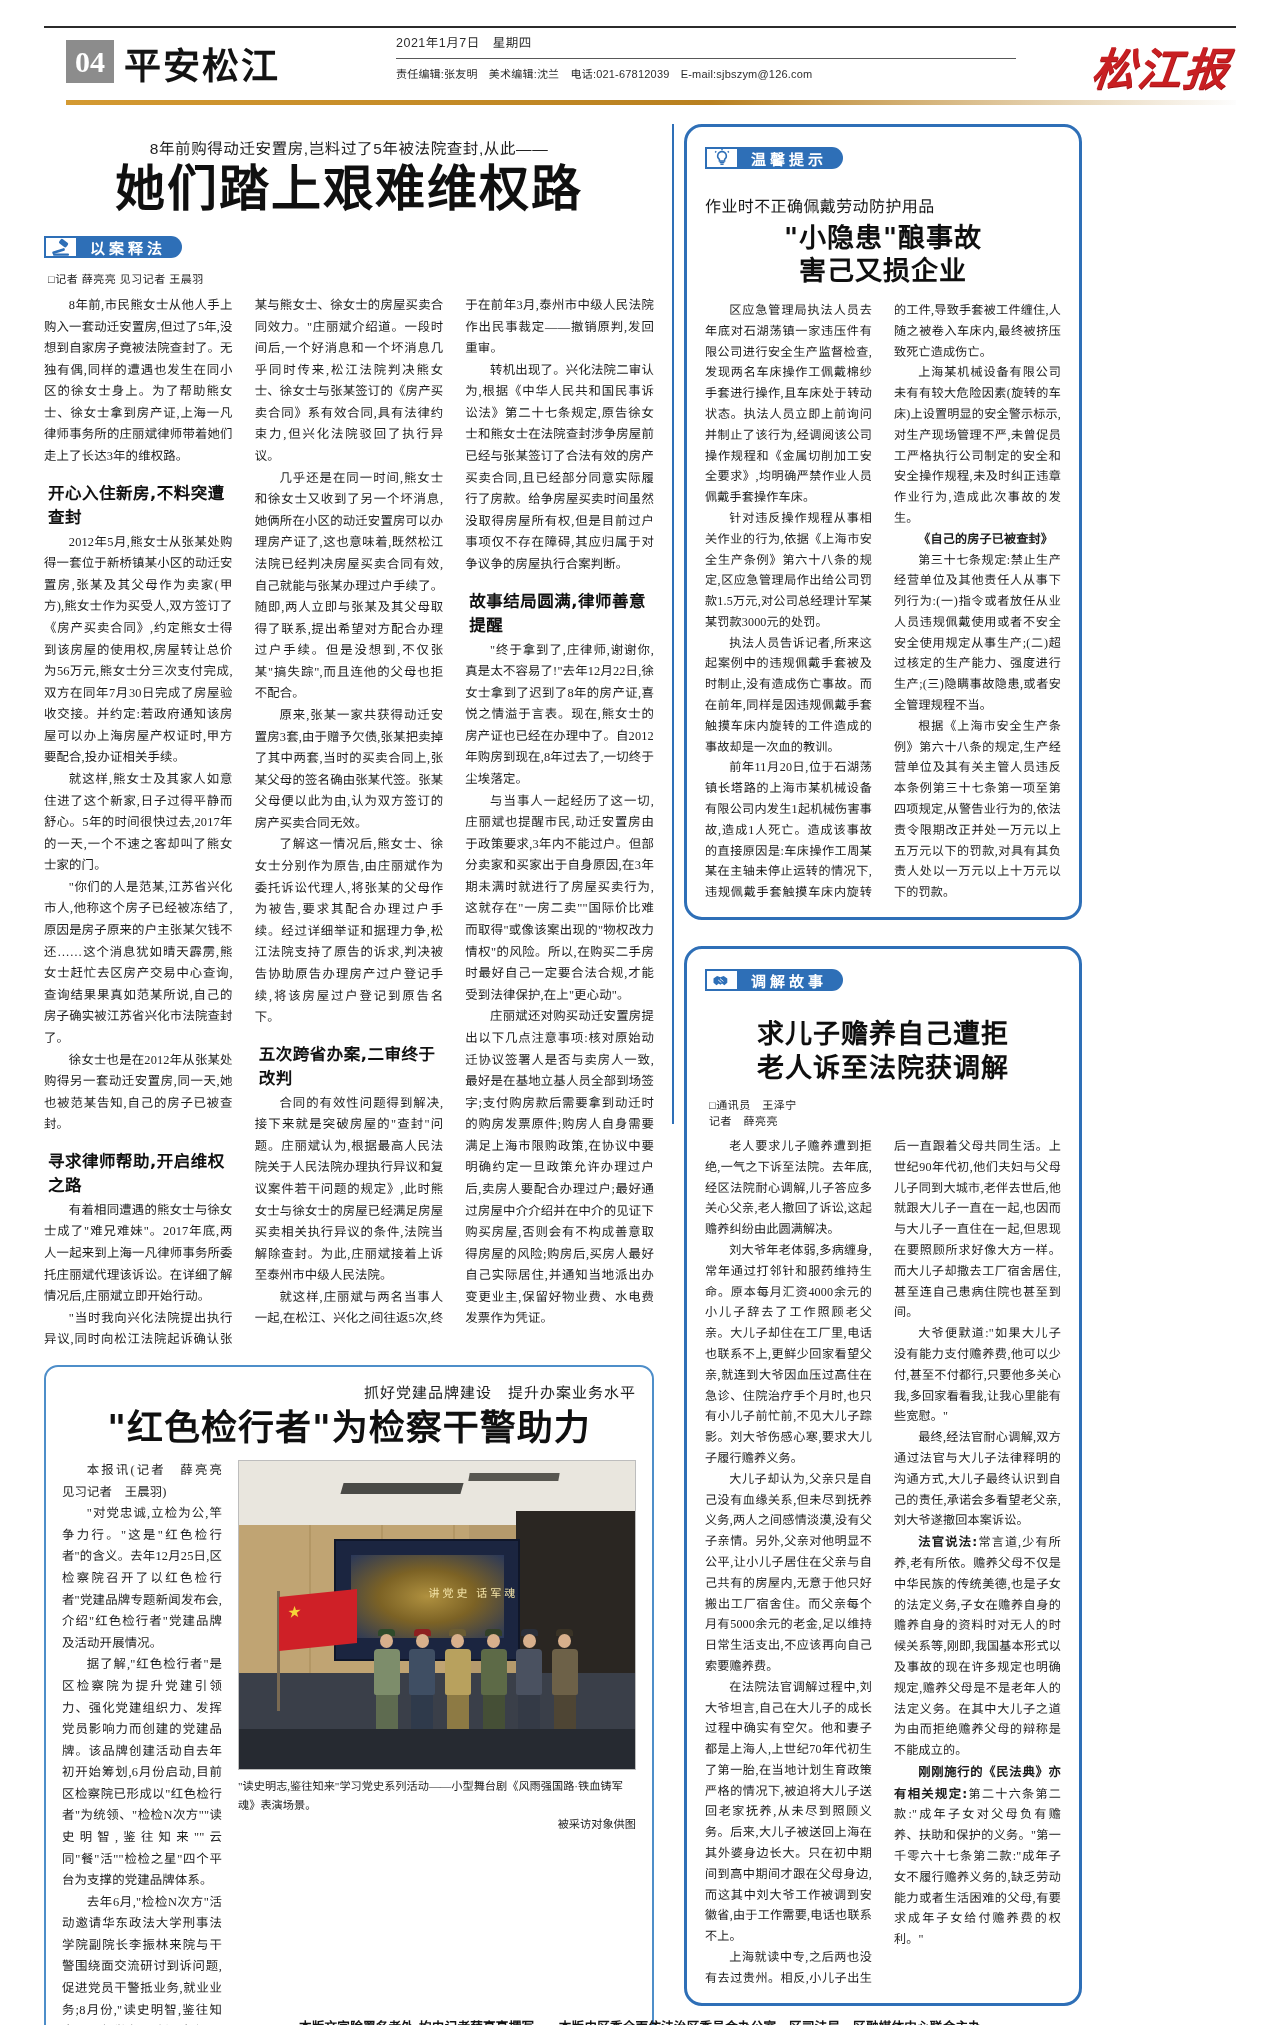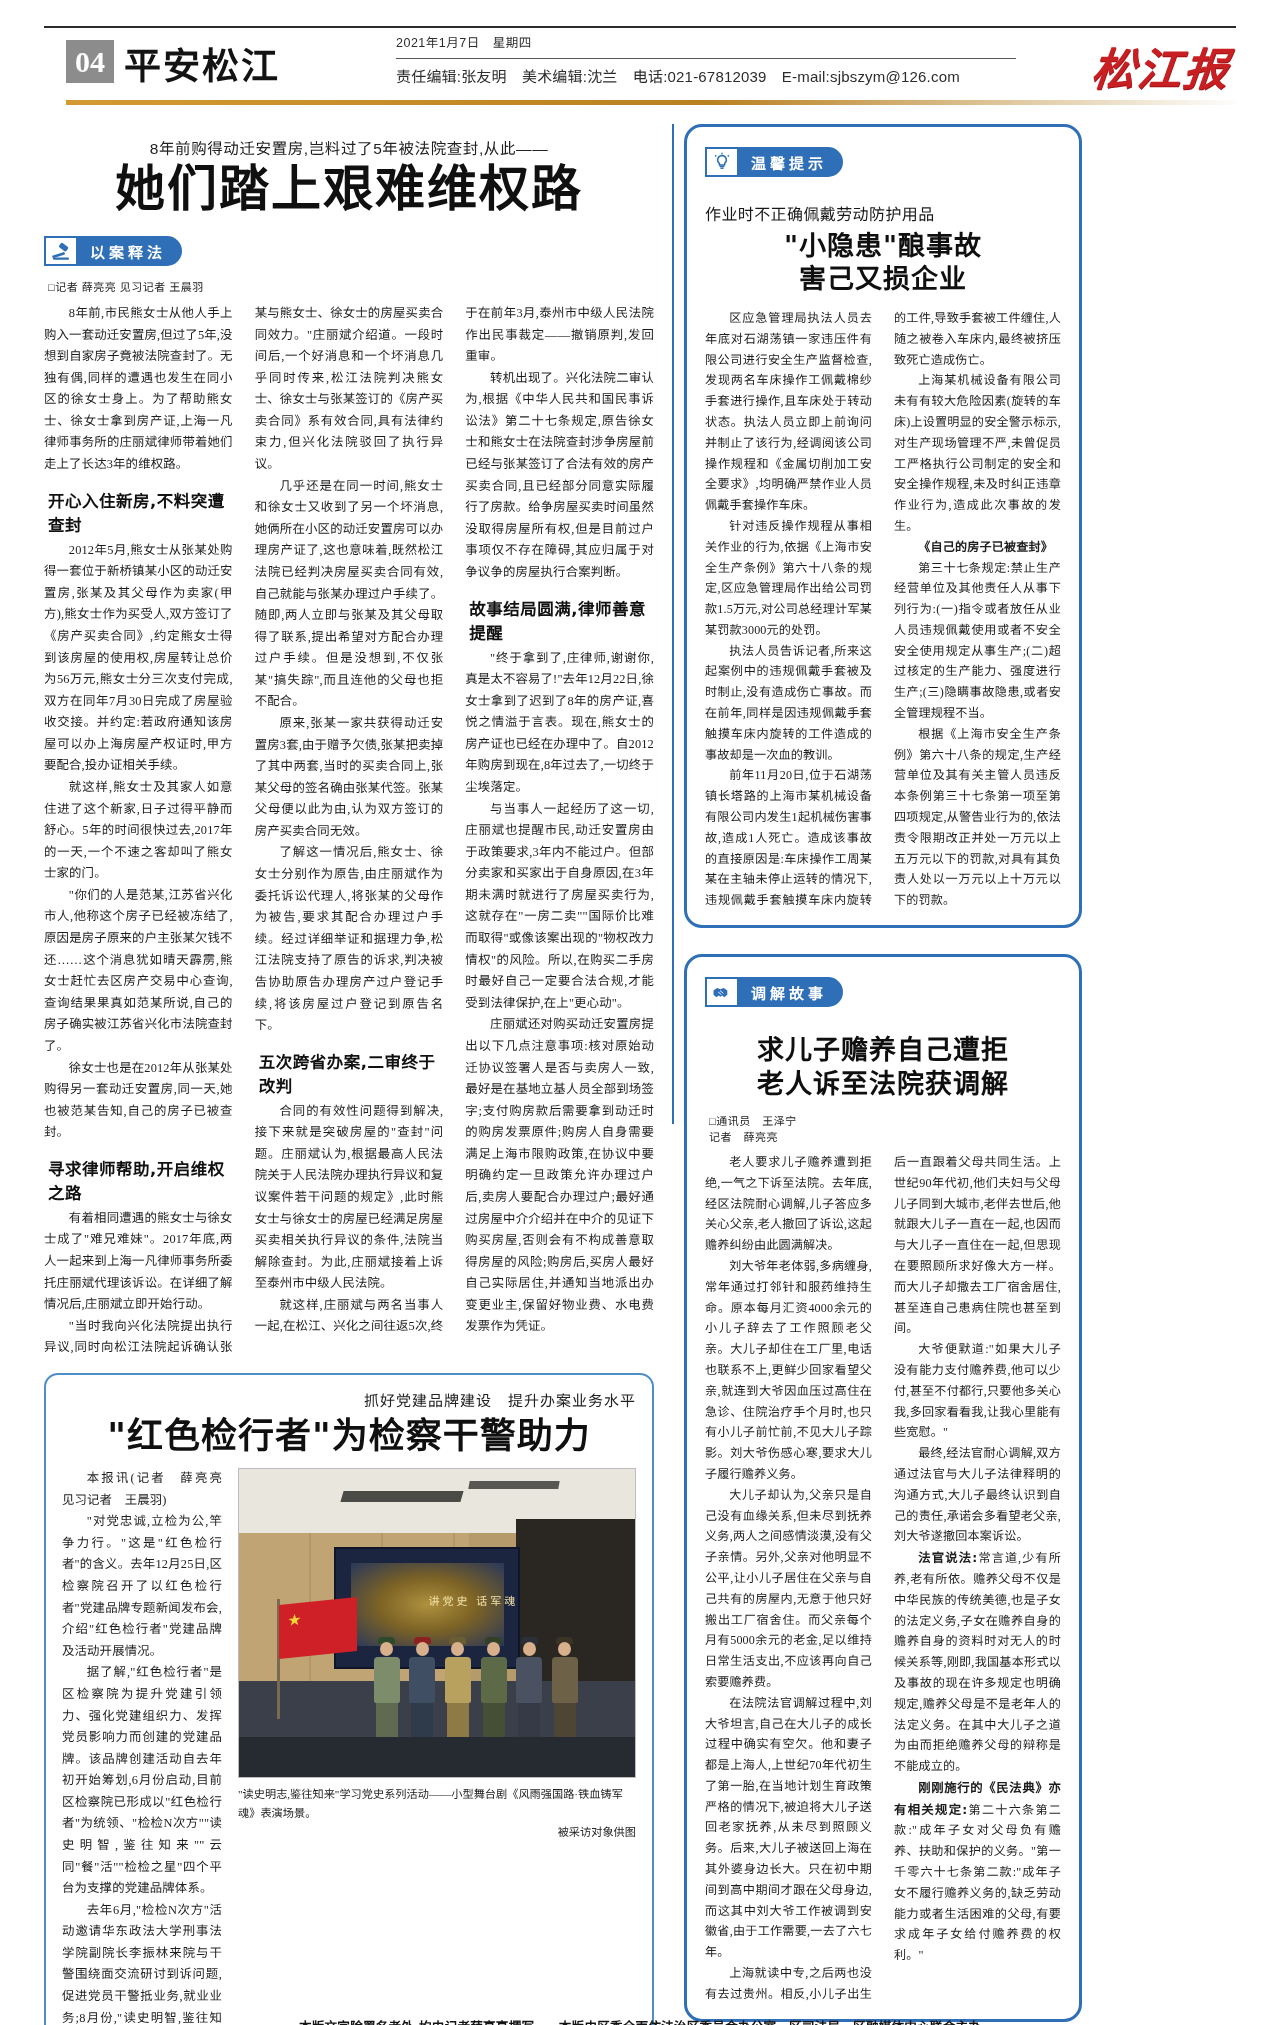--- a/index.html
+++ b/index.html
@@ -22,21 +22,21 @@
   .mh-title{
     font-family:"DejaVu Sans","Liberation Sans",sans-serif;
     font-weight:bold;font-size:37px;letter-spacing:2px;color:#131313;
     line-height:1;position:relative;top:2px;
   }
   .mh-rule{position:absolute;left:22px;right:0;top:72px;height:5px;
     background:linear-gradient(90deg,#d49a32 0%,#b8801f 55%,#fdfdfd 100%);}
   .mh-center{position:absolute;left:352px;top:4px;width:620px;}
   .mh-date{font-family:"Liberation Sans",sans-serif;font-size:12.5px;color:#2c2c2c;letter-spacing:.5px;}
   .mh-divider{border-top:1px solid #585858;margin:7px 0 6px 0;}
-  .mh-credits{font-family:"Liberation Sans",sans-serif;font-size:15px;color:#2c2c2c;letter-spacing:.2px;}
+  .mh-credits{font-family:"Liberation Sans",sans-serif;font-size:11px;color:#2c2c2c;letter-spacing:.2px;}
   .mh-logo{position:absolute;right:6px;top:6px;font-size:44px;color:#c81f22;
     font-family:"Liberation Serif",serif;font-weight:bold;font-style:italic;letter-spacing:2px;
     transform:skewX(-6deg);text-shadow:0.5px 0.5px 0 #9e1114;}
 
   
   .grid{position:relative;display:flex;gap:0;margin-top:16px;}
   .col-main{width:610px;position:relative;}
   .col-side{width:398px;margin-left:30px;position:relative;}
   .vrule{position:absolute;top:0;bottom:0;width:2px;background:#2e6fb7;}
 
@@ -44,21 +44,21 @@
   .lead-kicker{
     text-align:center;font-family:"Liberation Sans",sans-serif;font-size:15.5px;
     color:#222;letter-spacing:.6px;margin:12px 0 2px 0;
   }
   .lead-headline{
     text-align:center;font-family:"DejaVu Sans","Liberation Sans",sans-serif;
     font-weight:bold;font-size:50px;letter-spacing:2px;color:#101010;
     line-height:1.08;margin:4px 0 16px 0;
   }
 
-  .badge{display:inline-flex;align-items:stretch;height:30px;margin:4px 0 10px 0;}
+  .badge{display:inline-flex;align-items:stretch;height:22px;margin:4px 0 10px 0;}
   .badge-ico{width:34px;background:#fff;border:2px solid #2e6fb7;display:flex;align-items:center;justify-content:center;box-sizing:border-box;}
   .badge-ico svg{display:block;}
   .badge-txt{
     background:#2e6fb7;color:#fff;display:flex;align-items:center;
     padding:0 16px 0 12px;border-radius:0 16px 16px 0;
     font-family:"Liberation Serif",serif;font-weight:bold;font-size:15px;letter-spacing:4px;
   }
 
   .byline{font-family:"Liberation Sans",sans-serif;font-size:11px;color:#1b1b1b;margin:2px 0 9px 4px;letter-spacing:.5px;}
 
@@ -362,21 +362,21 @@
           <span>□通讯员　王泽宁</span>
         </div>
         <div class="byline" style="margin-top:-6px;margin-bottom:8px">
           <span>记者　薛亮亮</span>
         </div>
 
         <div class="cols2 bodytext small">
           <p>老人要求儿子赡养遭到拒绝,一气之下诉至法院。去年底,经区法院耐心调解,儿子答应多关心父亲,老人撤回了诉讼,这起赡养纠纷由此圆满解决。</p>
           <p>刘大爷年老体弱,多病缠身,常年通过打邻针和服药维持生命。原本每月汇资4000余元的小儿子辞去了工作照顾老父亲。大儿子却住在工厂里,电话也联系不上,更鲜少回家看望父亲,就连到大爷因血压过高住在急诊、住院治疗手个月时,也只有小儿子前忙前,不见大儿子踪影。刘大爷伤感心寒,要求大儿子履行赡养义务。</p>
           <p>大儿子却认为,父亲只是自己没有血缘关系,但未尽到抚养义务,两人之间感情淡漠,没有父子亲情。另外,父亲对他明显不公平,让小儿子居住在父亲与自己共有的房屋内,无意于他只好搬出工厂宿舍住。而父亲每个月有5000余元的老金,足以维持日常生活支出,不应该再向自己索要赡养费。</p>
-          <p>在法院法官调解过程中,刘大爷坦言,自己在大儿子的成长过程中确实有空欠。他和妻子都是上海人,上世纪70年代初生了第一胎,在当地计划生育政策严格的情况下,被迫将大儿子送回老家抚养,从未尽到照顾义务。后来,大儿子被送回上海在其外婆身边长大。只在初中期间到高中期间才跟在父母身边,而这其中刘大爷工作被调到安徽省,由于工作需要,一去了六七年。</p>
+          <p>在法院法官调解过程中,刘大爷坦言,自己在大儿子的成长过程中确实有空欠。他和妻子都是上海人,上世纪70年代初生了第一胎,在当地计划生育政策严格的情况下,被迫将大儿子送回老家抚养,从未尽到照顾义务。后来,大儿子被送回上海在其外婆身边长大。只在初中期间到高中期间才跟在父母身边,而这其中刘大爷工作被调到安徽省,由于工作需要,电话也联系不上。</p>
           <p>上海就读中专,之后两也没有去过贵州。相反,小儿子出生后一直跟着父母共同生活。上世纪90年代初,他们夫妇与父母儿子同到大城市,老伴去世后,他就跟大儿子一直在一起,也因而与大儿子一直住在一起,但思现在要照顾所求好像大方一样。而大儿子却撒去工厂宿舍居住,甚至连自己患病住院也甚至到间。</p>
           <p>大爷便默道:"如果大儿子没有能力支付赡养费,他可以少付,甚至不付都行,只要他多关心我,多回家看看我,让我心里能有些宽慰。"</p>
           <p>最终,经法官耐心调解,双方通过法官与大儿子法律释明的沟通方式,大儿子最终认识到自己的责任,承诺会多看望老父亲,刘大爷遂撤回本案诉讼。</p>
           <p><span class="warnhead">法官说法:</span><span>常言道,少有所养,老有所依。赡养父母不仅是中华民族的传统美德,也是子女的法定义务,子女在赡养自身的赡养自身的资料时对无人的时候关系等,刚即,我国基本形式以及事故的现在许多规定也明确规定,赡养父母是不是老年人的法定义务。在其中大儿子之道为由而拒绝赡养父母的辩称是不能成立的。</span></p>
           <p><span class="warnhead">刚刚施行的《民法典》亦有相关规定:</span><span>第二十六条第二款:"成年子女对父母负有赡养、扶助和保护的义务。"第一千零六十七条第二款:"成年子女不履行赡养义务的,缺乏劳动能力或者生活困难的父母,有要求成年子女给付赡养费的权利。"</span></p>
         </div>
       </div>
     </div>
 
     <div class="vrule" style="left:628px;top:0;height:1000px"></div>

